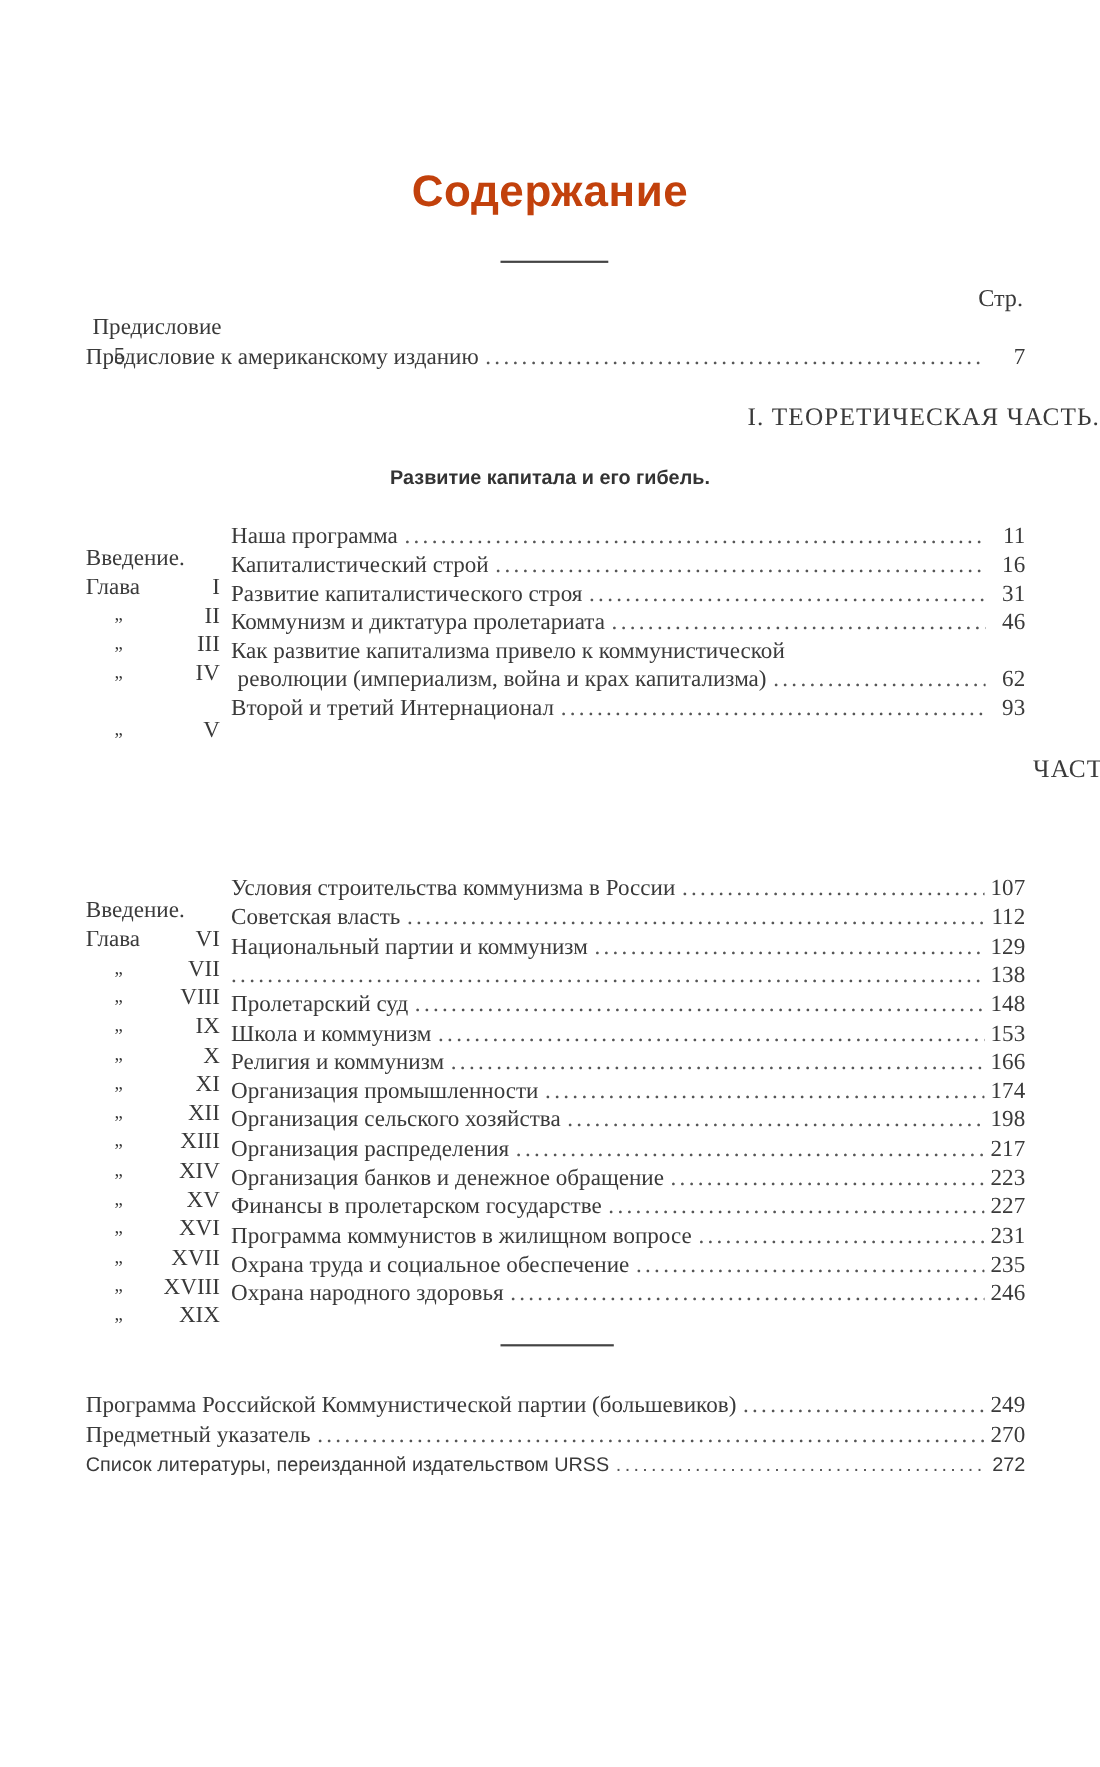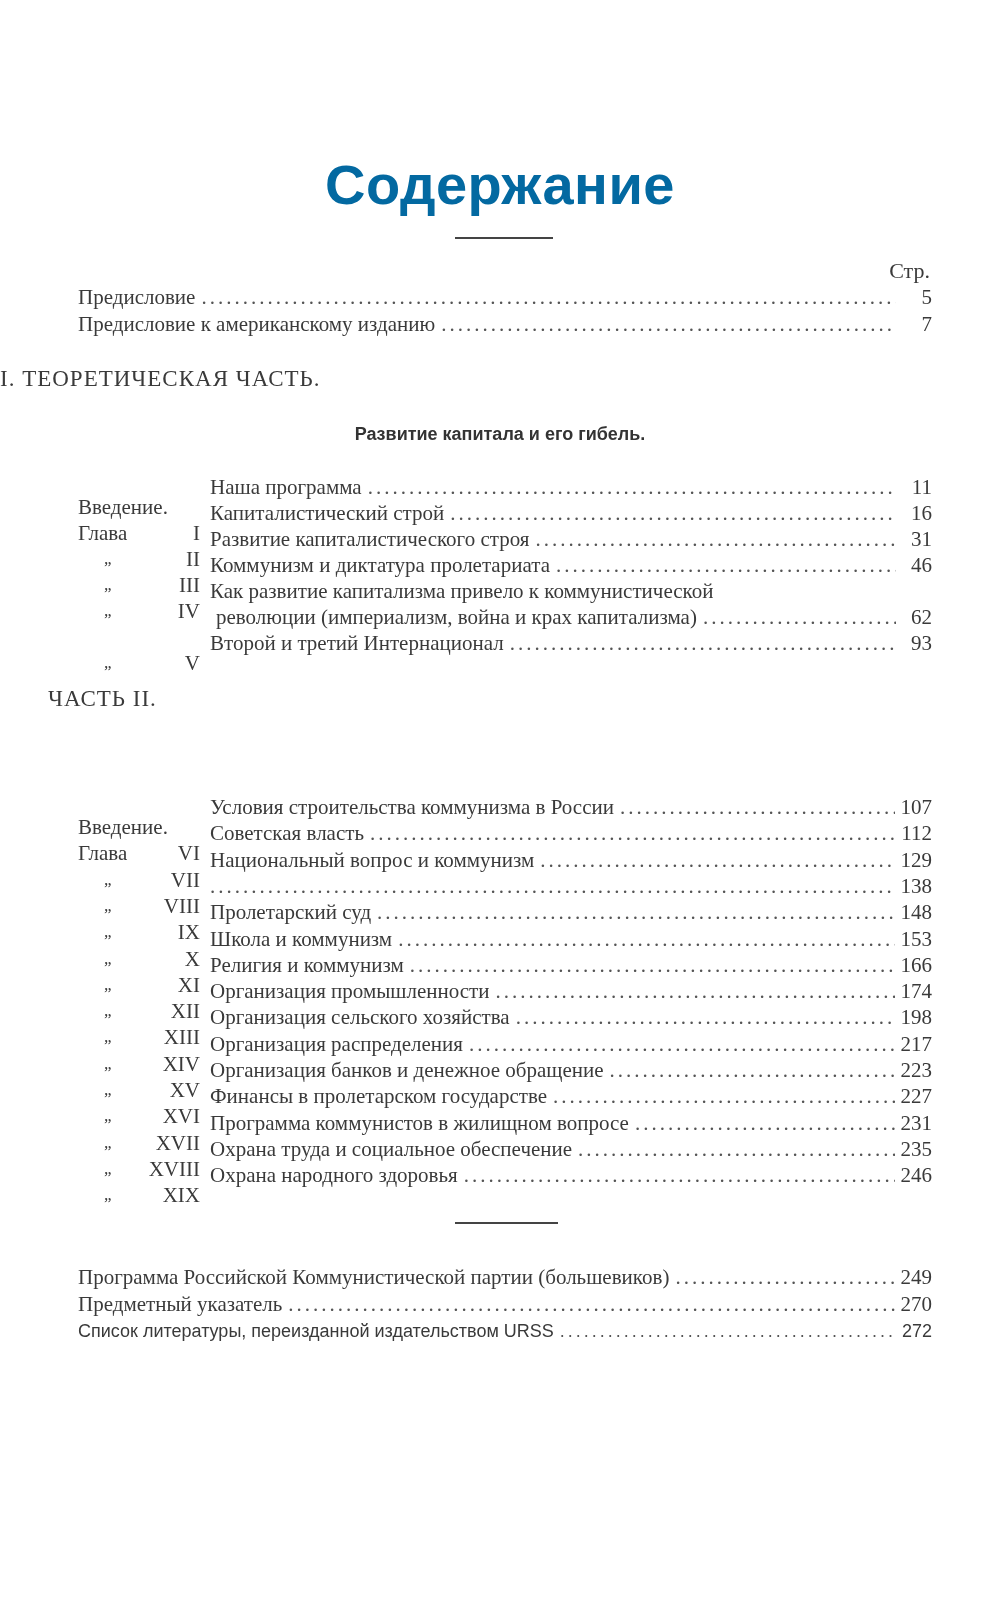--- a/index.html
+++ b/index.html
@@ -1,52 +1,52 @@
 <!DOCTYPE html>
 <html><head>
 <meta charset="utf-8">
 <style>
   html, body { margin: 0; padding: 0; background: #fff; }
   body { width: 1000px; height: 1606px; position: relative; overflow: hidden;
          font-family: "Liberation Serif", "DejaVu Serif", serif; color: #3a3a3a; }
   .page { position: absolute; left: 0; top: 0; width: 1000px; height: 1606px; }
   .title { position: absolute; top: 152px; left: 0; width: 1000px; text-align: center;
            font-family: "Liberation Sans", "DejaVu Sans", sans-serif; font-weight: bold;
-           font-size: 56px; color: #0369a1; letter-spacing: 0.5px; }
+           font-size: 40px; color: #c2410c; letter-spacing: 0.5px; }
   .rule { position: absolute; height: 2px; background: #444; }
   .rule.top { left: 455px; width: 98px; top: 237px; }
   .rule.mid { left: 455px; width: 103px; top: 1222px; }
   .str { position: absolute; top: 258px; right: 70px; font-size: 22px; }
   .row { position: absolute; left: 78px; right: 68px; height: 26px; display: flex;
          align-items: baseline; font-size: 21px; line-height: 26px; white-space: nowrap; }
   .row .lead { display: inline-block; width: 126px; flex: none; position: relative; }
   .row .lead .word { position: absolute; left: 0; }
   .row .lead .ditto { position: absolute; left: 26px; font-size: 17px; }
   .row .lead .num { position: absolute; right: 4px; }
   .row .text { flex: none; padding-left: 6px; }
   .row .dots { flex: 1 1 auto; overflow: hidden; letter-spacing: 3px; color: #555; margin: 0 6px; }
   .row .dots::before { content: "........................................................................................................................................"; }
   .row .page-num { flex: none; text-align: right; min-width: 30px; }
   .row.plain .text { padding-left: 0; }
   .row.cont { left: 210px; }
   .row.small { font-family: "Liberation Sans", "DejaVu Sans", sans-serif; font-size: 18px; }
-  .part { position: absolute; left: 0; width: 1000px; text-align: left; font-size: 23px; letter-spacing: 1px; }
+  .part { position: absolute; left: 0; width: 1000px; text-align: right; font-size: 23px; letter-spacing: 1px; }
   .sub { position: absolute; left: 0; width: 1000px; text-align: center;
          font-family: "Liberation Sans", "DejaVu Sans", sans-serif; font-weight: bold; font-size: 18px; color: #333; }
 </style>
 </head>
 <body>
 
 <div class="page">
   <div class="title">Содержание</div>
   <div class="rule top"></div>
   <div class="str">Стр.</div>
 
   <div id="front">
-      <div class="row plain" style="top: 284px;">
+      <div class="row plain" style="top: 284px; flex-direction: column;">
         <span class="text">Предисловие</span>
         <span class="dots"></span>
         <span class="page-num">5</span>
       </div>
       <div class="row plain" style="top: 311px;">
         <span class="text">Предисловие к американскому изданию</span>
         <span class="dots"></span>
         <span class="page-num">7</span>
       </div>
     </div>
@@ -140,21 +140,21 @@
         <span class="text">Советская власть</span>
         <span class="dots"></span>
         <span class="page-num">112</span>
       </div>
       <div class="row" style="top: 846.6px;">
         <span class="lead">
           <span class="word"></span>
           <span class="ditto">„</span>
           <span class="num">VII</span>
         </span>
-        <span class="text">Национальный вопрос и коммунизм</span>
+        <span class="text">Национальный партии и коммунизм</span>
         <span class="dots"></span>
         <span class="page-num">129</span>
       </div>
       <div class="row" style="top: 872.9px;">
         <span class="lead">
           <span class="word"></span>
           <span class="ditto">„</span>
           <span class="num">VIII</span>
         </span>
         <span class="dots"></span>

